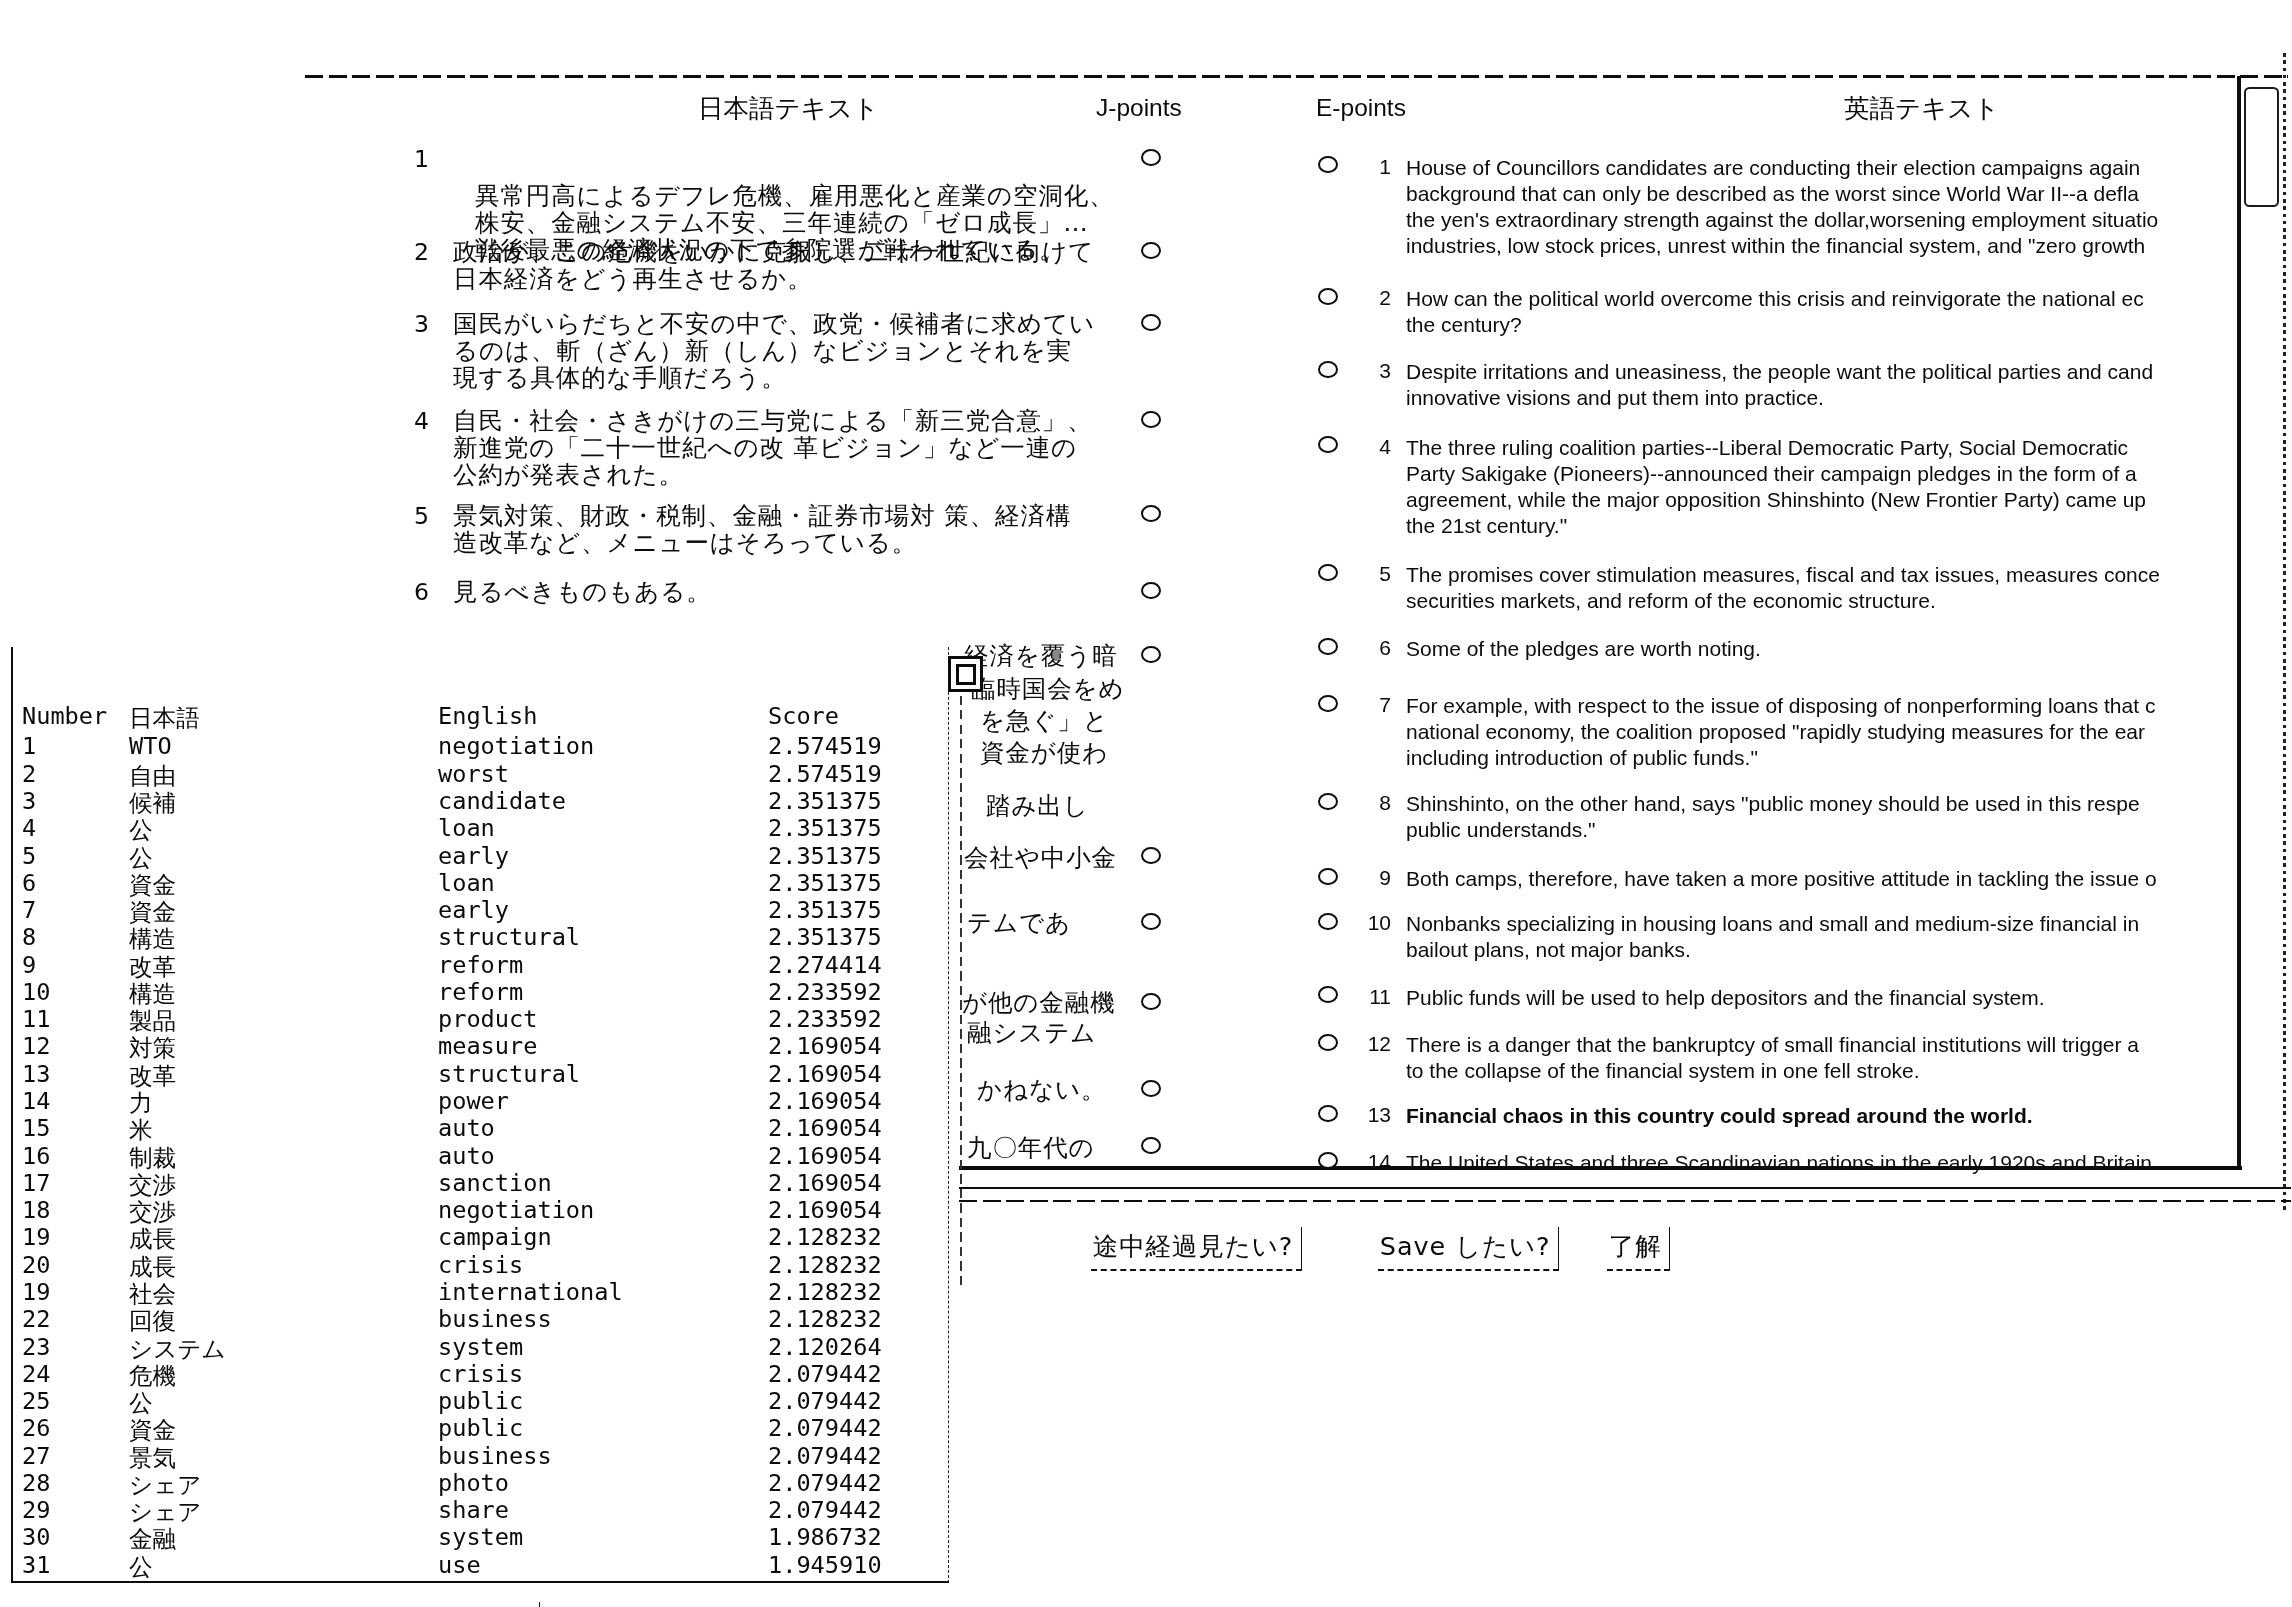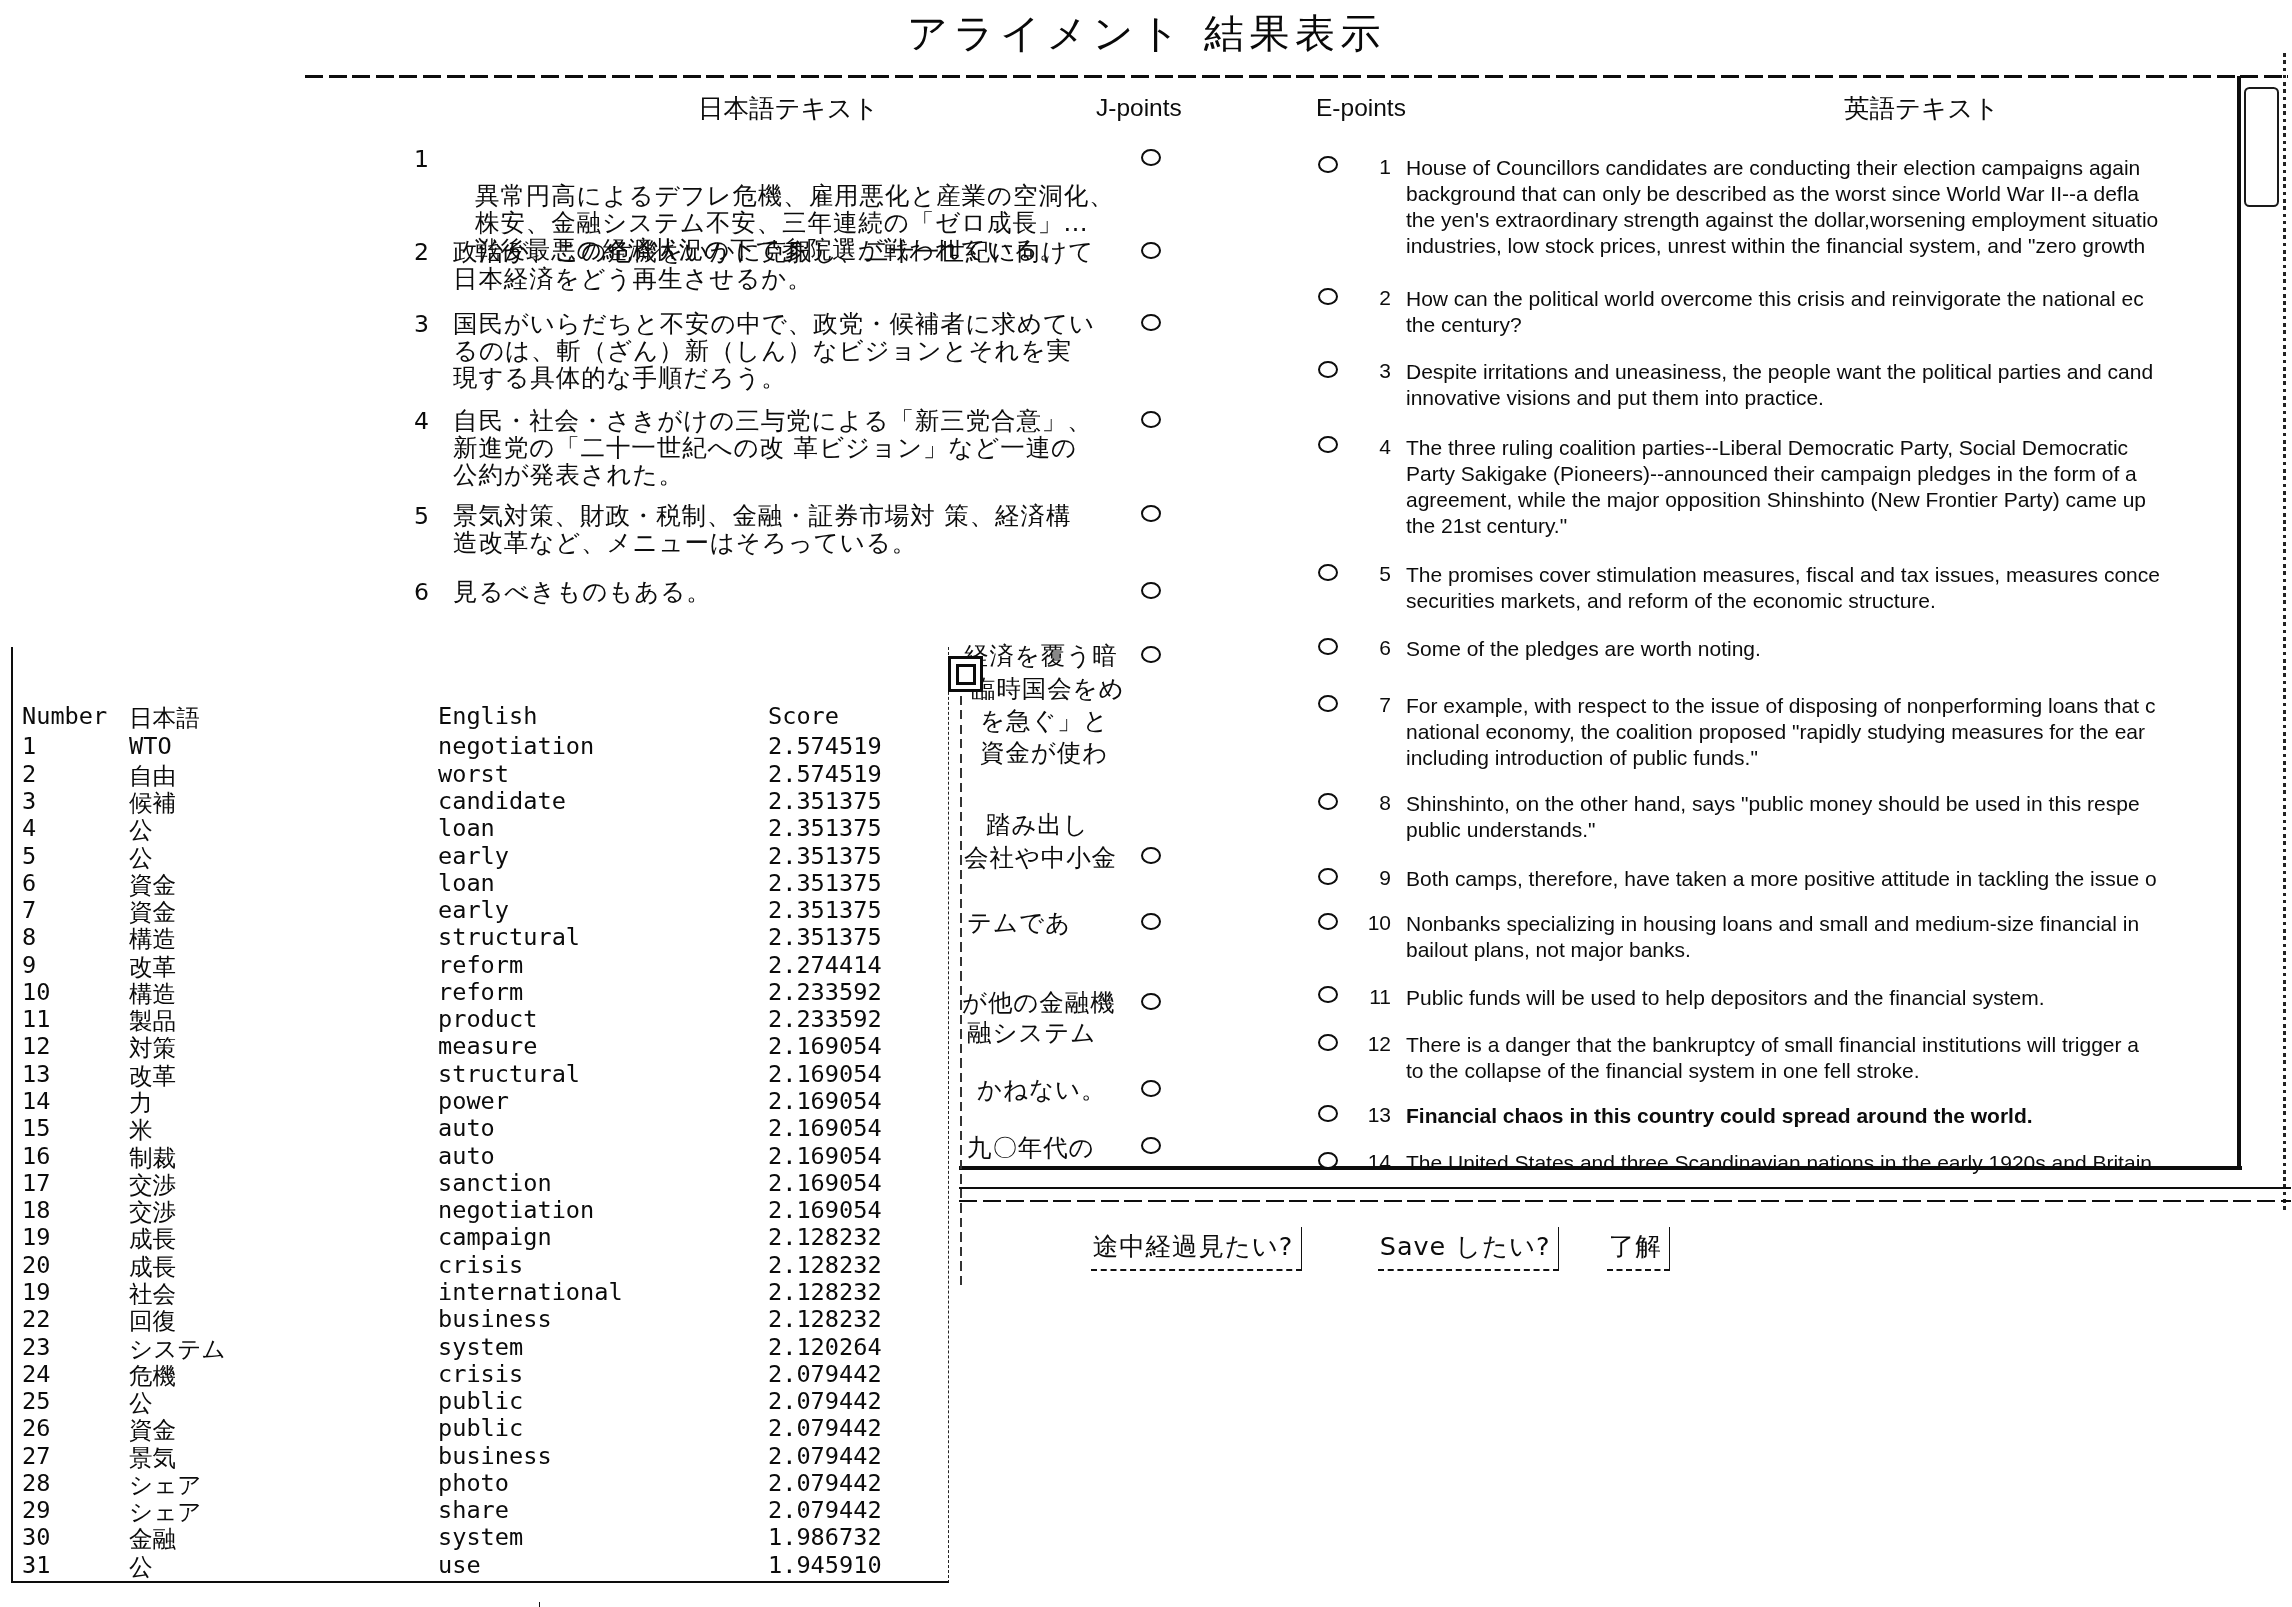--- a/index.html
+++ b/index.html
@@ -56,21 +56,20 @@
          font-size:23.6px;white-space:pre;color:#0b0b0b;}
   .ok-btn{position:absolute;left:480px;top:1602px;font-size:26px;white-space:nowrap;
           padding:0.9px 5.5px 3.6px 1.8px;border-bottom:2.7px dashed #111;border-right:1.8px solid #111;
           color:#0c0c0c;background:#fff;}
 </style>
 </head>
 <body>
 
 <div id="screen">
 
-  <div class="page-title">アライメント 結果表示</div>
 
   <div id="align-window" class="abs" style="left:0;top:0;width:2293px;height:1607px;">
 
     <div class="hline dashes" style="left:305px;top:75px;width:1983px;height:2.7px;"></div>
     <div class="vline" style="left:2237px;top:76px;width:3.6px;height:1093px;"></div>
     <div class="vline dotted" style="left:2283px;top:53px;width:2.7px;height:1160px;"></div>
     <div class="scroll-thumb"></div>
     <div class="hline" style="left:959px;top:1166px;width:1283px;height:3.6px;"></div>
     <div class="hline" style="left:959px;top:1187px;width:1332px;height:1.8px;"></div>
     <div class="hline dashes" style="left:959px;top:1200px;width:1332px;height:1.8px;"></div>
@@ -108,21 +107,21 @@
         <div class="jnum" style="left: 414px; top: 578px;">6</div>
         <div class="jtext" style="left: 453px; top: 578px;">見るべきものもある。</div>
         <div class="circle" style="left: 1141px; top: 582px;"></div>
       </div>
     <div id="j-frags">
         <div class="jtext" style="left: 964px; top: 642px;">経済を覆う暗</div>
         <div class="circle" style="left: 1141px; top: 646px;"></div>
         <div class="jtext" style="left: 971px; top: 675px;">臨時国会をめ</div>
         <div class="jtext" style="left: 980px; top: 707px;">を急ぐ」と</div>
         <div class="jtext" style="left: 980px; top: 739px;">資金が使わ</div>
-        <div class="jtext" style="left: 986px; top: 811px;">踏み出し</div>
+        <div class="jtext" style="left: 986px; top: 792px;">踏み出し</div>
         <div class="jtext" style="left: 964px; top: 844px;">会社や中小金</div>
         <div class="circle" style="left: 1141px; top: 847px;"></div>
         <div class="jtext" style="left: 967px; top: 909px;">テムであ</div>
         <div class="circle" style="left: 1141px; top: 913px;"></div>
         <div class="jtext" style="left: 962px; top: 989px;">が他の金融機</div>
         <div class="circle" style="left: 1141px; top: 993px;"></div>
         <div class="jtext" style="left: 967px; top: 1019px;">融システム</div>
         <div class="jtext" style="left: 977px; top: 1076px;">かねない。</div>
         <div class="circle" style="left: 1141px; top: 1080px;"></div>
         <div class="jtext" style="left: 967px; top: 1134px;">九〇年代の</div>

